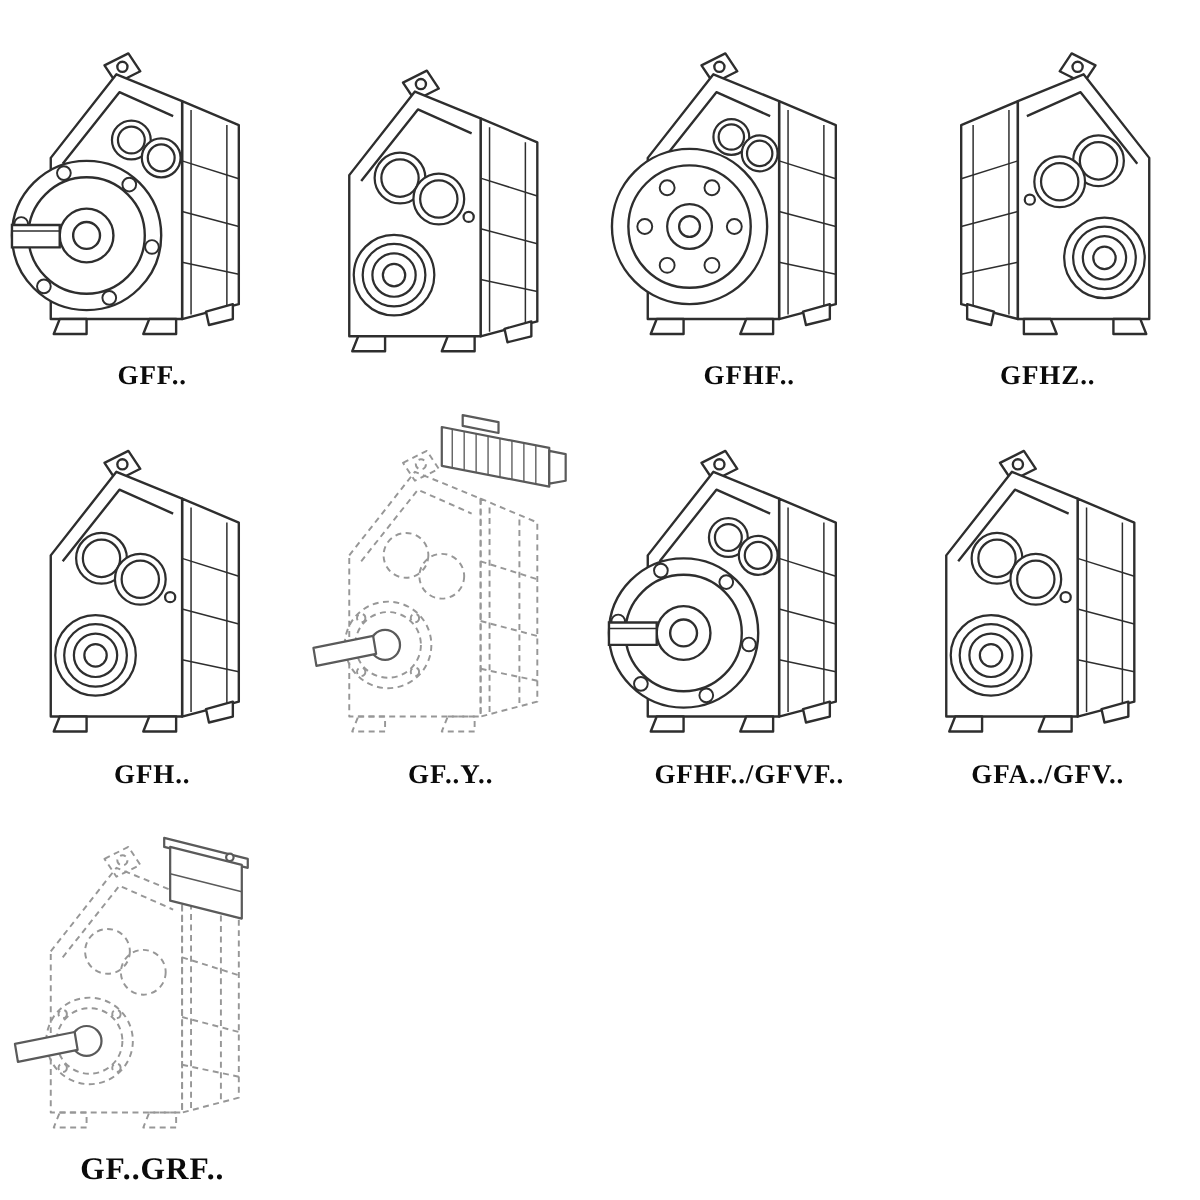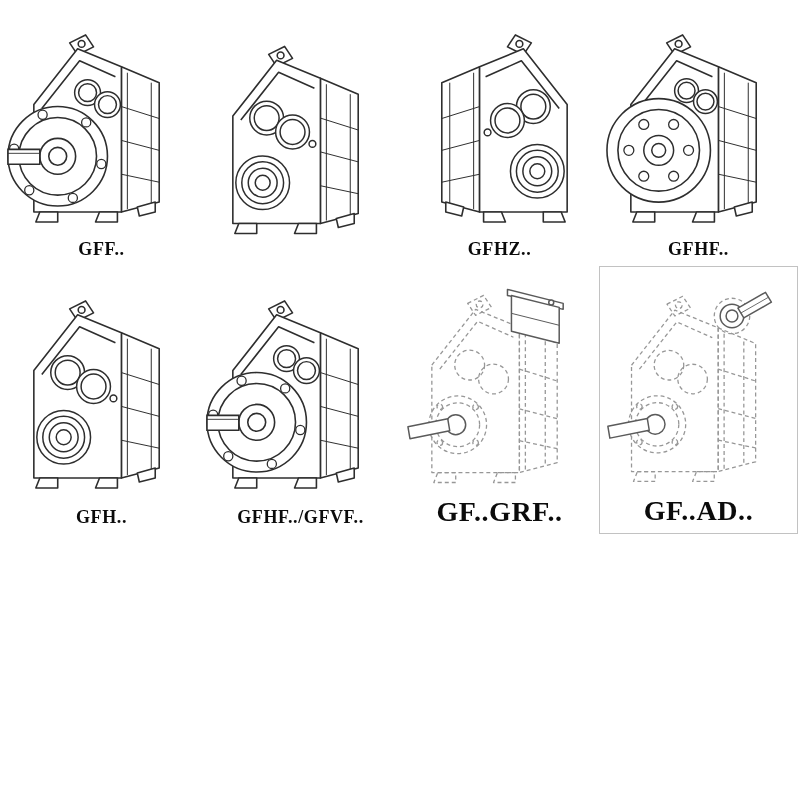--- a/index.html
+++ b/index.html
@@ -41,21 +41,21 @@
     flex: 0 0 auto;
     font-weight: 700;
     font-size: 18px;
     letter-spacing: 0.6px;
     color: #0b0b0b;
     text-align: center;
     white-space: nowrap;
     padding-top: 2px;
   }
   .product-label.big {
-    font-size: 28px;
+    font-size: 21px;
   }
   .defs-holder { position: absolute; width: 0; height: 0; overflow: hidden; }
 </style>
 </head>
 <body>
 
 <svg class="defs-holder" aria-hidden="true">
   <defs>
 
     <g id="solid-body" fill="#fff" stroke="#2e2e2e" stroke-width="1.6" stroke-linejoin="round">
@@ -235,58 +235,64 @@
     <div class="product-label">GFF..</div>
   </div>
 
   <div class="product-cell">
     <svg class="drawing" viewBox="0 0 200 224" aria-label="gearbox-hollow-shaft">
       <use href="#gb-hollow"></use>
     </svg>
   </div>
 
   <div class="product-cell">
+    <svg class="drawing" viewBox="0 0 200 224" aria-label="gearbox-front-flange">
+      <use href="#gb-flange-front"></use>
+    </svg>
+    <div class="product-label">GFHF..</div>
+  </div>
+
+  <div class="product-cell">
     <svg class="drawing" viewBox="0 0 200 224" aria-label="gearbox-hollow-shaft-mirrored">
       <use href="#gb-hollow" transform="translate(200,0) scale(-1,1)"></use>
     </svg>
     <div class="product-label">GFHZ..</div>
   </div>
 
   <div class="product-cell">
-    <svg class="drawing" viewBox="0 0 200 224" aria-label="gearbox-front-flange">
-      <use href="#gb-flange-front"></use>
-    </svg>
-    <div class="product-label">GFHF..</div>
-  </div>
-
-  <div class="product-cell">
     <svg class="drawing" viewBox="0 0 200 224" aria-label="gearbox-hollow-shaft">
       <use href="#gb-hollow"></use>
     </svg>
     <div class="product-label">GFH..</div>
   </div>
 
 
 
+  <div class="product-cell">
+    <svg class="drawing" viewBox="0 0 200 224" aria-label="gearbox-ghost-with-mounted-motor">
+      <use href="#gb-y"></use>
+    </svg>
+    <div class="product-label">GF..Y..</div>
+  </div>
 
   <div class="product-cell">
     <svg class="drawing" viewBox="0 0 200 224" aria-label="gearbox-output-flange-with-shaft">
       <use href="#gb-flange"></use>
     </svg>
     <div class="product-label">GFHF../GFVF..</div>
   </div>
 
+  <div class="product-cell">
+    <svg class="drawing" viewBox="0 0 200 224" aria-label="gearbox-hollow-shaft">
+      <use href="#gb-hollow"></use>
+    </svg>
+    <div class="product-label">GFA../GFV..</div>
+  </div>
 
   <div class="product-cell">
     <svg class="drawing" viewBox="0 0 200 224" aria-label="gearbox-ghost-with-input-block">
       <use href="#gb-grf"></use>
     </svg>
     <div class="product-label big">GF..GRF..</div>
   </div>
 
-  <div class="product-cell boxed">
-    <svg class="drawing" viewBox="0 0 200 224" aria-label="gearbox-ghost-with-input-shaft">
-      <use href="#gb-ad"></use>
-    </svg>
-    <div class="product-label big">GF..AD..</div>
-  </div>
 
 </div>
 
 </body></html>

